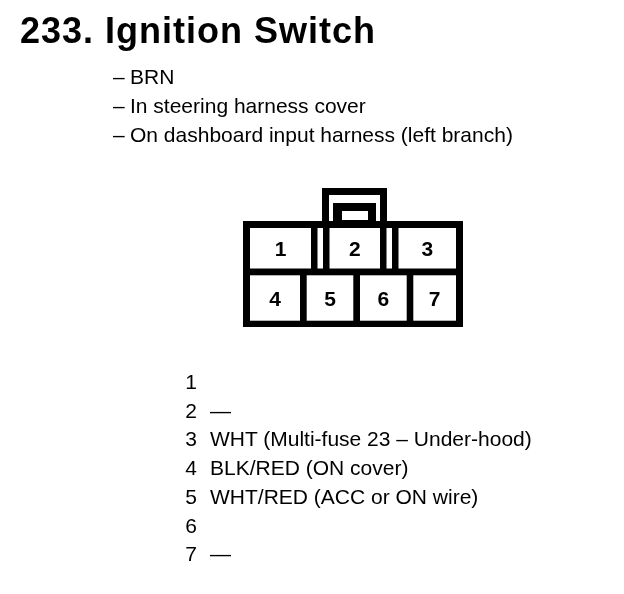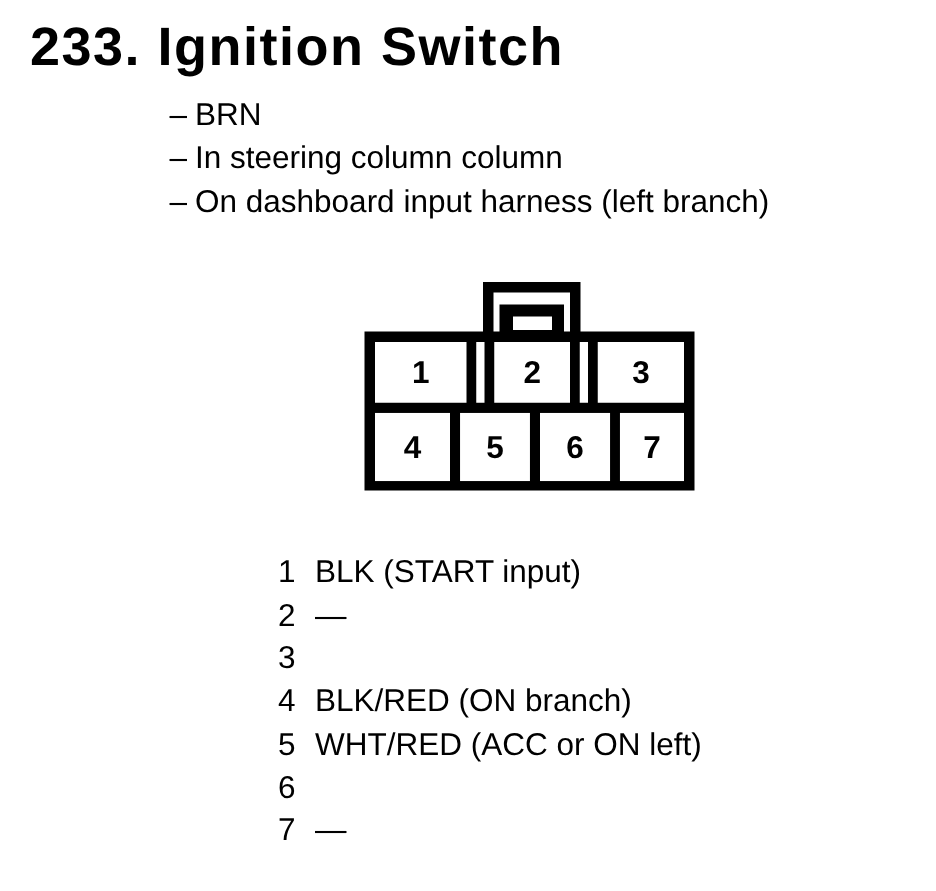--- a/index.html
+++ b/index.html
@@ -82,21 +82,21 @@
 
   <h1 class="title">233. Ignition Switch</h1>
 
   <div class="notes">
     <div class="note-row">
       <span class="note-dash">–</span>
       <span>BRN</span>
     </div>
     <div class="note-row">
       <span class="note-dash">–</span>
-      <span>In steering column column</span>
+      <span>In steering harness cover</span>
     </div>
     <div class="note-row">
       <span class="note-dash">–</span>
       <span>On dashboard input harness (left branch)</span>
     </div>
   </div>
 
   <div class="connector-wrap">
     <svg width="224" height="143" viewBox="0 0 224 143">
 
@@ -130,36 +130,36 @@
         <text class="pin-num" x="88" y="118.5">5</text>
         <text class="pin-num" x="141.4" y="118.5">6</text>
         <text class="pin-num" x="192.7" y="118.5">7</text>
       </g>
     </svg>
   </div>
 
   <div class="legend">
     <div class="legend-row">
       <span class="legend-pin">1</span>
-      <span class="legend-label">BLK (START input)</span>
     </div>
     <div class="legend-row">
       <span class="legend-pin">2</span>
       <span class="legend-label">—</span>
     </div>
     <div class="legend-row">
       <span class="legend-pin">3</span>
+      <span class="legend-label">WHT (Multi-fuse 23 – Under-hood)</span>
     </div>
     <div class="legend-row">
       <span class="legend-pin">4</span>
-      <span class="legend-label">BLK/RED (ON branch)</span>
+      <span class="legend-label">BLK/RED (ON cover)</span>
     </div>
     <div class="legend-row">
       <span class="legend-pin">5</span>
-      <span class="legend-label">WHT/RED (ACC or ON left)</span>
+      <span class="legend-label">WHT/RED (ACC or ON wire)</span>
     </div>
     <div class="legend-row">
       <span class="legend-pin">6</span>
     </div>
     <div class="legend-row">
       <span class="legend-pin">7</span>
       <span class="legend-label">—</span>
     </div>
   </div>
 

